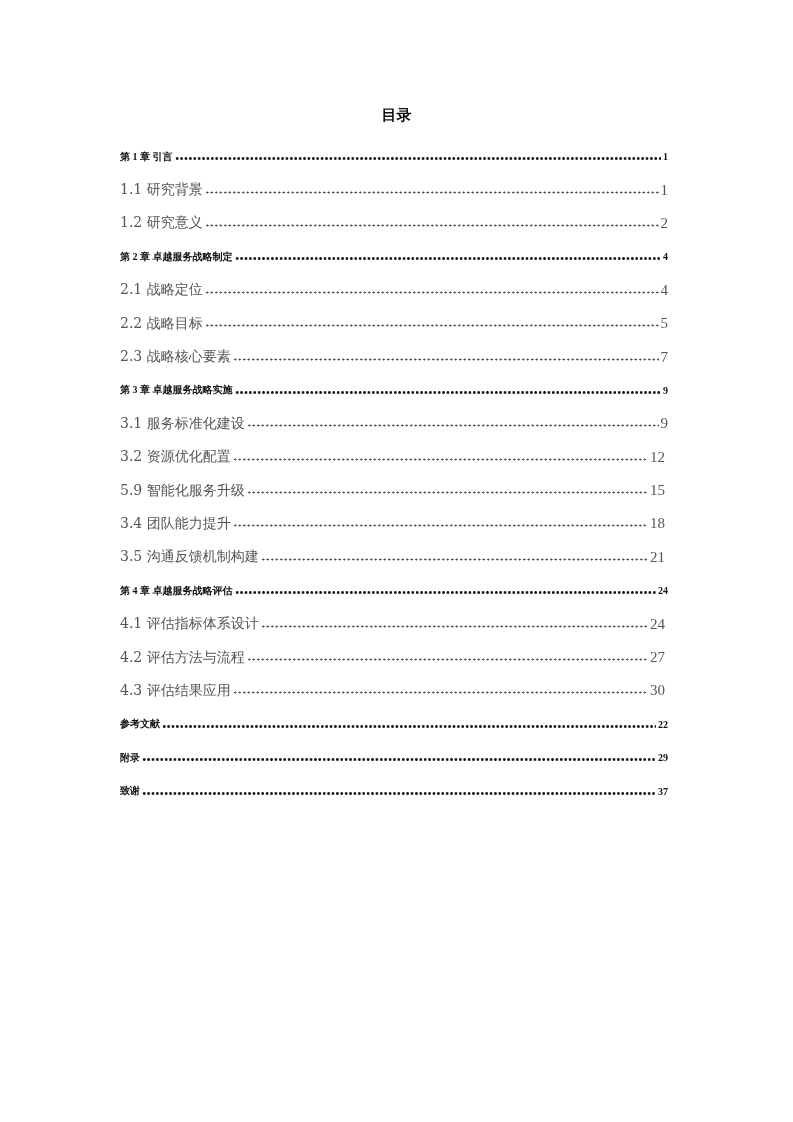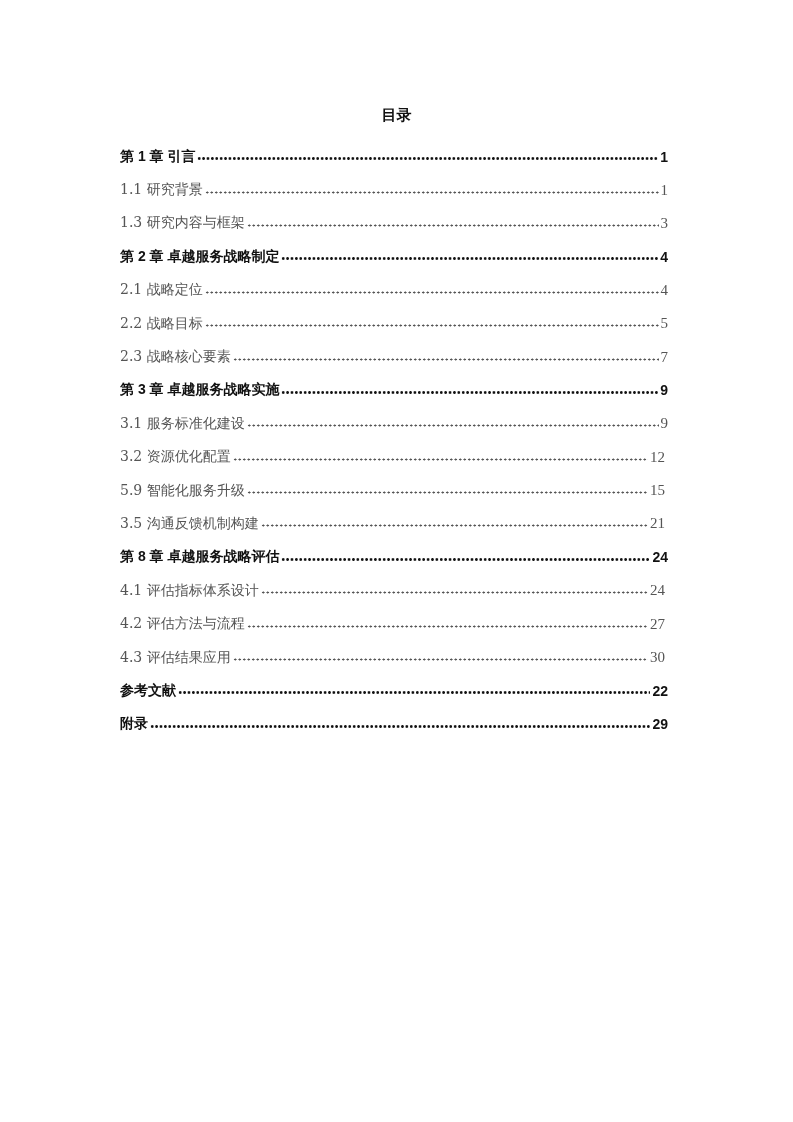--- a/index.html
+++ b/index.html
@@ -14,21 +14,21 @@
     position: relative; height: 33.4px; display: flex; align-items: center;
     white-space: nowrap; overflow: hidden;
   }
   .row .label { flex: 0 0 auto; padding-right: 1px; background: #fff; position: relative; z-index: 1; }
   .row .leader {
     flex: 1 1 auto; height: 3px; margin: 0 1px; align-self: center; margin-top: 4px;
     background-image: radial-gradient(circle, currentColor 1px, transparent 1.3px);
     background-size: 4.6px 3px; background-repeat: repeat-x; background-position: left center;
   }
   .row .page-num { flex: 0 0 auto; padding-left: 1px; background: #fff; position: relative; z-index: 1; }
-  .row.chapter { font-family: Liberation Sans, sans-serif; font-weight: bold; font-size: 14px; color: #111; }
+  .row.chapter { font-family: Liberation Serif, serif; font-weight: bold; font-size: 10px; color: #111; }
   .row.chapter .leader {
     background-image: radial-gradient(circle, #111 1.2px, transparent 1.5px);
     background-size: 4.4px 3px;
   }
   .row.section { font-family: "DejaVu Serif", serif; font-size: 14px; color: #555; }
   .row.section .leader {
     background-image: radial-gradient(circle, #555 0.9px, transparent 1.2px);
     background-size: 4.5px 3px;
   }
   .row.section .page-num { font-family: "Liberation Serif", serif; font-size: 15px; }
@@ -46,23 +46,23 @@
       <span class="label">第 1 章  引言</span>
       <span class="leader"></span>
       <span class="page-num">1</span>
     </div>
     <div class="row section end-w1">
       <span class="label">1.1 研究背景</span>
       <span class="leader"></span>
       <span class="page-num">1</span>
     </div>
     <div class="row section end-w1">
-      <span class="label">1.3  研究内容与框架</span>
+      <span class="label">1.2 研究意义</span>
       <span class="leader"></span>
-      <span class="page-num">3</span>
+      <span class="page-num">2</span>
     </div>
     <div class="row chapter end-w1">
       <span class="label">第 2 章  卓越服务战略制定 </span>
       <span class="leader"></span>
       <span class="page-num">4</span>
     </div>
     <div class="row section end-w1">
       <span class="label">2.1  战略定位</span>
       <span class="leader"></span>
       <span class="page-num">4</span>
@@ -91,26 +91,31 @@
       <span class="label">3.2  资源优化配置</span>
       <span class="leader"></span>
       <span class="page-num">12</span>
     </div>
     <div class="row section end-w2">
       <span class="label">5.9  智能化服务升级</span>
       <span class="leader"></span>
       <span class="page-num">15</span>
     </div>
     <div class="row section end-w2">
+      <span class="label">3.4  团队能力提升</span>
+      <span class="leader"></span>
+      <span class="page-num">18</span>
+    </div>
+    <div class="row section end-w2">
       <span class="label">3.5  沟通反馈机制构建</span>
       <span class="leader"></span>
       <span class="page-num">21</span>
     </div>
     <div class="row chapter end-w1">
-      <span class="label">第 8 章  卓越服务战略评估</span>
+      <span class="label">第 4 章  卓越服务战略评估</span>
       <span class="leader"></span>
       <span class="page-num">24</span>
     </div>
     <div class="row section end-w2">
       <span class="label">4.1  评估指标体系设计</span>
       <span class="leader"></span>
       <span class="page-num">24</span>
     </div>
     <div class="row section end-w2">
       <span class="label">4.2  评估方法与流程</span>
@@ -125,14 +130,19 @@
     <div class="row chapter end-w1">
       <span class="label">参考文献</span>
       <span class="leader"></span>
       <span class="page-num">22</span>
     </div>
     <div class="row chapter end-w1">
       <span class="label">附录</span>
       <span class="leader"></span>
       <span class="page-num">29</span>
     </div>
+    <div class="row chapter end-w1">
+      <span class="label">致谢</span>
+      <span class="leader"></span>
+      <span class="page-num">37</span>
+    </div>
   </div>
 </div>
 
 </body></html>

